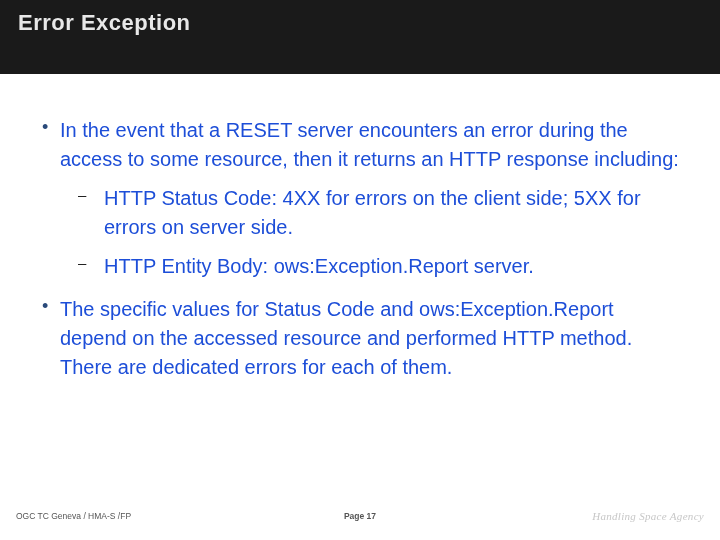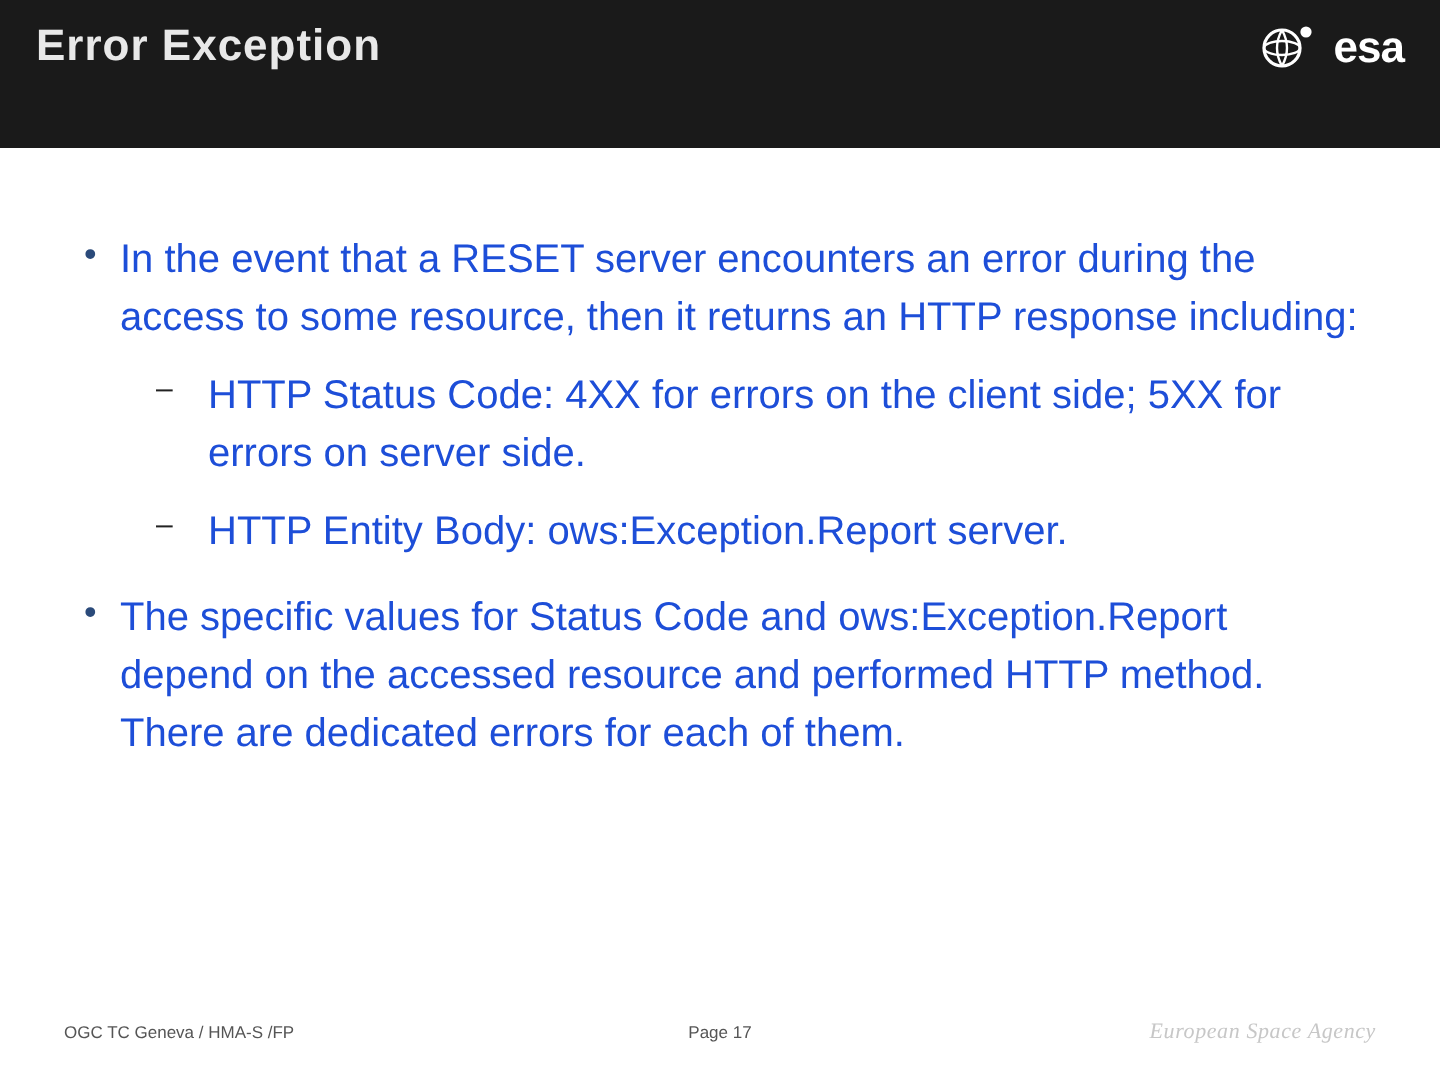--- a/index.html
+++ b/index.html
@@ -9,42 +9,32 @@
   .title { color: #e8e8e8; font-size: 22px; font-weight: bold; letter-spacing: 0.5px; }
   .logo { display: flex; align-items: center; gap: 6px; color: #fff; }
   .logo-text { font-size: 22px; font-weight: bold; letter-spacing: -0.5px; }
   .content { flex: 1; padding: 42px 40px 0 40px; color: #1d4ed8; font-size: 20px; line-height: 1.45; }
   ul.top { list-style: none; }
   ul.top > li { position: relative; padding-left: 20px; margin-bottom: 14px; }
   ul.top > li::before { content: "•"; position: absolute; left: 2px; top: 0; color: #2a4a7a; font-size: 18px; line-height: 1.3; }
   ul.sub { list-style: none; margin-top: 10px; }
   ul.sub > li { position: relative; padding-left: 44px; margin-bottom: 10px; }
   ul.sub > li::before { content: "–"; position: absolute; left: 18px; top: 0; color: #222; font-size: 15px; }
-  .footer { position: absolute; bottom: 18px; left: 0; width: 100%; display: flex; align-items: center; padding: 0 32px; font-size: 8.5px; color: #555; }
+  .footer { position: absolute; bottom: 18px; left: 0; width: 100%; display: flex; align-items: center; padding: 0 16px; font-size: 8.5px; color: #555; }
   .footer-left { flex: 0 0 auto; }
-  .footer-center { position: absolute; left: 50%; transform: translateX(-50%); }
+  .footer-center { position: absolute; left: 50%; transform: translateX(-50%); font-weight: bold; }
   .footer-right { margin-left: auto; font-family: Georgia, serif; font-style: italic; color: #c7c7c7; font-size: 11px; letter-spacing: 0.3px; }
 </style>
 </head>
 <body>
 
 <div class="slide">
 
   <div class="header">
     <div class="title">Error Exception</div>
-    <div class="logo">
-      <svg width="32" height="28" viewBox="0 0 32 28">
-        <circle cx="12" cy="14" r="9" fill="none" stroke="#fff" stroke-width="1.6"></circle>
-        <ellipse cx="12" cy="14" rx="9" ry="3.5" fill="none" stroke="#fff" stroke-width="1.2"></ellipse>
-        <path d="M12 5 Q7 14 12 23" fill="none" stroke="#fff" stroke-width="1.2"></path>
-        <path d="M12 5 Q17 14 12 23" fill="none" stroke="#fff" stroke-width="1.2"></path>
-        <circle cx="24" cy="6" r="2.8" fill="#fff"></circle>
-      </svg>
-      <span class="logo-text">esa</span>
-    </div>
   </div>
 
   <div class="content">
     <ul class="top">
       <li>
         <span>In the event that a RESET server encounters an error during the access to some resource, then it returns an HTTP response including:</span>
         <ul class="sub">
           <li>
             <span>HTTP Status Code: 4XX for errors on the client side; 5XX for errors on server side.</span>
           </li>
@@ -55,16 +45,16 @@
       </li>
       <li>
         <span>The specific values for Status Code and ows:Exception.Report depend on the accessed resource and performed HTTP method. There are dedicated errors for each of them.</span>
       </li>
     </ul>
   </div>
 
   <div class="footer">
     <div class="footer-left">OGC TC Geneva / HMA-S /FP</div>
     <div class="footer-center">Page 17</div>
-    <div class="footer-right">European Space Agency</div>
+    <div class="footer-right">Handling Space Agency</div>
   </div>
 
 </div>
 
 </body></html>

